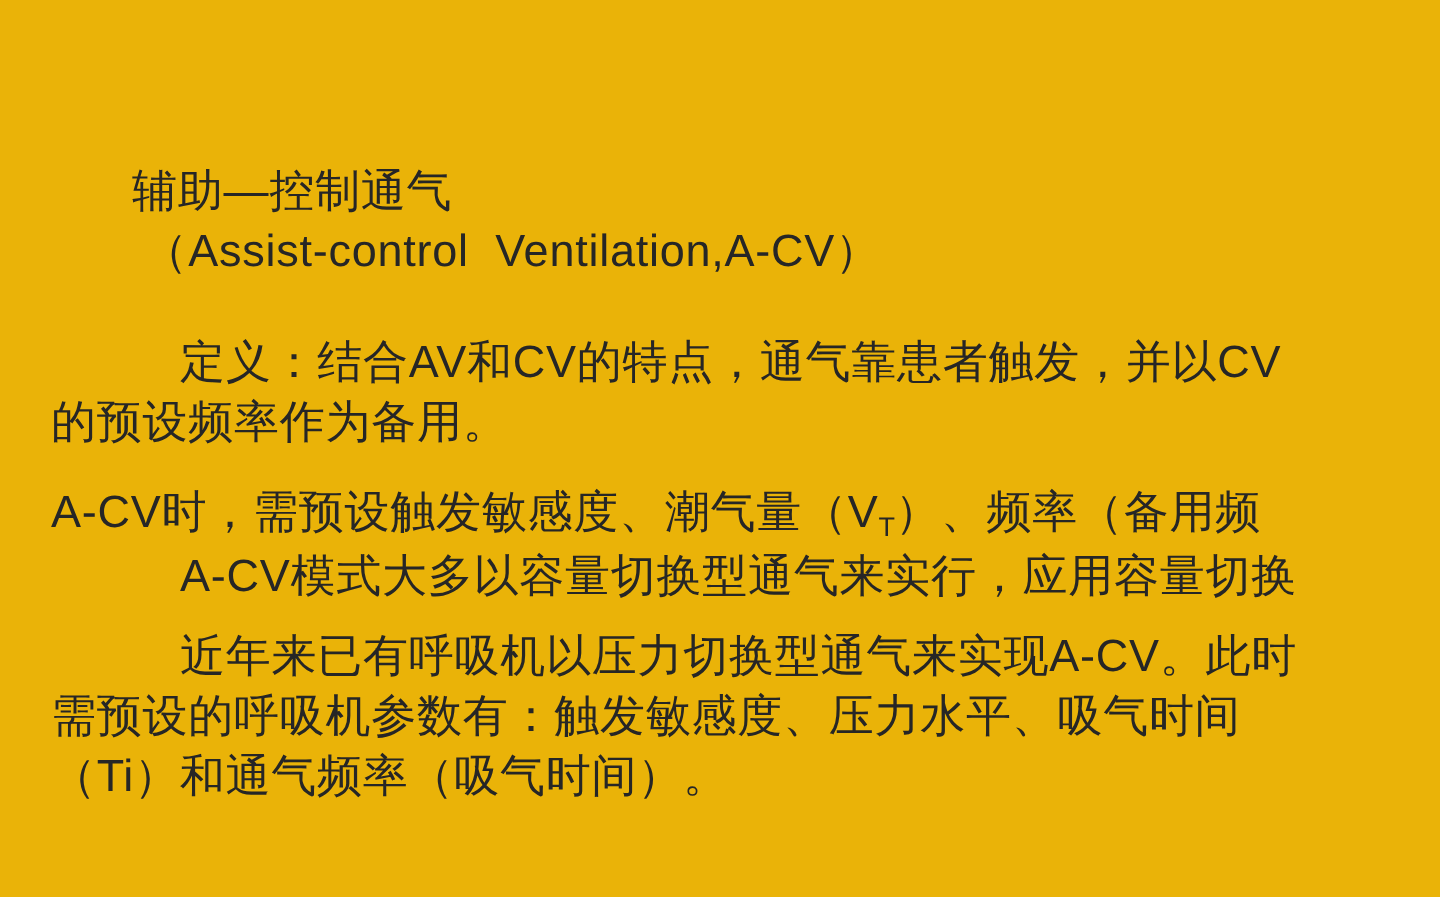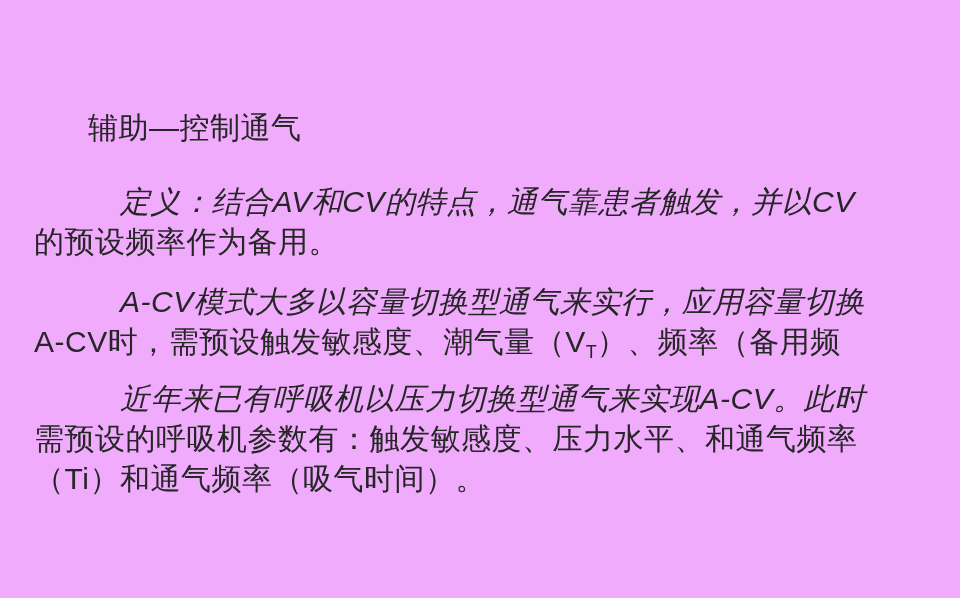--- a/index.html
+++ b/index.html
@@ -1,67 +1,68 @@
 <!DOCTYPE html>
 <html><head>
 <meta charset="utf-8">
 <style>
   * { margin: 0; padding: 0; box-sizing: border-box; }
   html, body { background: #ffffff; }
   .slide {
     position: relative;
     width: 960px;
     height: 598px;
-    background: #f0abfc;
+    background: #eab308;
     overflow: hidden;
     font-family: "Liberation Sans", "DejaVu Sans", sans-serif;
     font-weight: 300;
     color: #262626;
   }
   .line {
     white-space: pre;
     font-size: 30px;
     line-height: 40px;
     letter-spacing: 0.5px;
   }
   
   .title-block { margin-top: 108px; }
   .title-cn { margin-left: 88px; }
   .title-en { margin-left: 95px; }
   
   .para-1 { margin-top: 34px; }
   .para-2 { margin-top: 20px; }
   .para-3 { margin-top: 13px; }
   .body-line { margin-left: 34px; }
-  .indent { margin-left: 120px; font-style: italic; }
+  .indent { margin-left: 120px; }
   .sub {
     font-size: 18px;
     position: relative;
     top: 6px;
     letter-spacing: 0;
   }
 </style>
 </head>
 <body>
 
 <div class="slide">
 
   <div class="title-block">
     <div class="line title-cn">辅助—控制通气</div>
+    <div class="line title-en">（Assist-control  Ventilation,A-CV）</div>
   </div>
 
   <div class="para-1">
     <div class="line body-line indent">定义：结合AV和CV的特点，通气靠患者触发，并以CV</div>
     <div class="line body-line">的预设频率作为备用。</div>
   </div>
 
   <div class="para-2">
+    <div class="line body-line"><span>A-CV时，需预设触发敏感度、潮气量（V</span><span class="sub">T</span><span>）、频率（备用频</span></div>
     <div class="line body-line indent">A-CV模式大多以容量切换型通气来实行，应用容量切换</div>
-    <div class="line body-line"><span>A-CV时，需预设触发敏感度、潮气量（V</span><span class="sub">T</span><span>）、频率（备用频</span></div>
   </div>
 
   <div class="para-3">
     <div class="line body-line indent">近年来已有呼吸机以压力切换型通气来实现A-CV。此时</div>
-    <div class="line body-line">需预设的呼吸机参数有：触发敏感度、压力水平、和通气频率</div>
+    <div class="line body-line">需预设的呼吸机参数有：触发敏感度、压力水平、吸气时间</div>
     <div class="line body-line">（Ti）和通气频率（吸气时间）。</div>
   </div>
 
 </div>
 
 </body></html>

